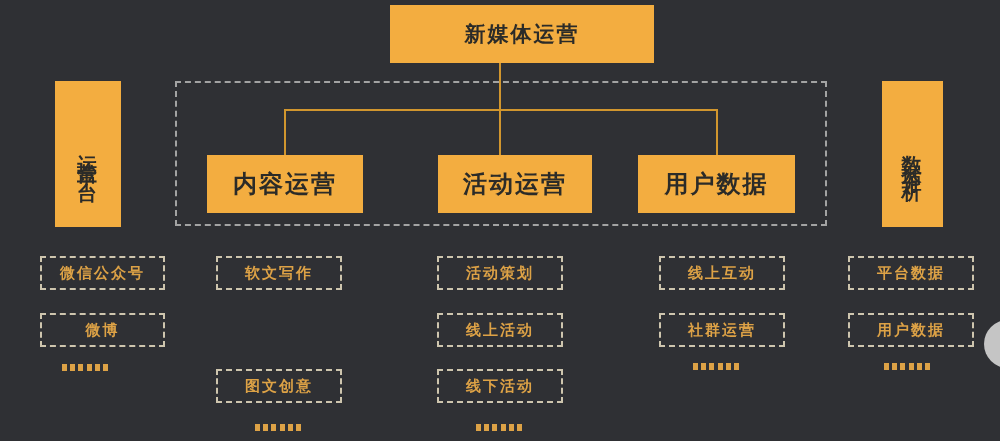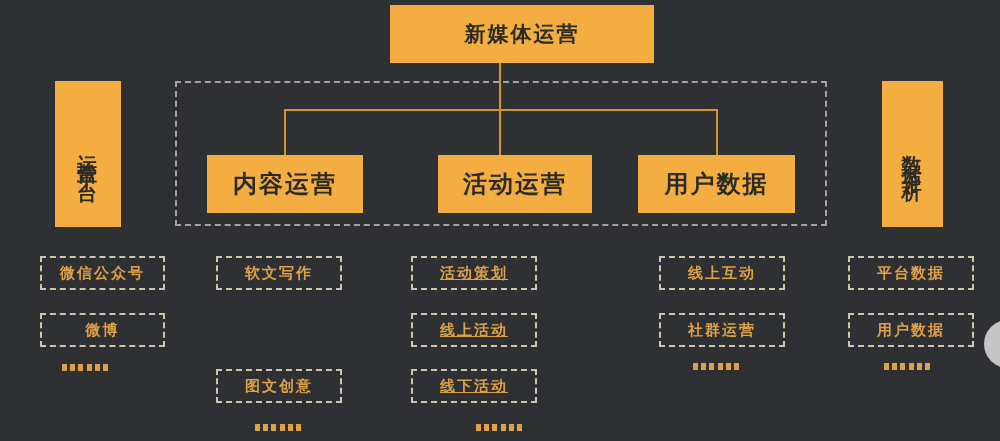--- a/index.html
+++ b/index.html
@@ -68,21 +68,21 @@
     font-size: 15px;
     font-weight: bold;
     letter-spacing: 2px;
     display: flex;
     align-items: center;
     justify-content: center;
     background: transparent;
   }
   .col-1 { left: 40px;  width: 125px; }
   .col-2 { left: 216px; width: 126px; }
-  .col-3 { left: 411px; width: 126px; text-decoration: underline; }
+  .col-3 { left: 437px; width: 126px; }
   .col-4 { left: 659px; width: 126px; }
   .col-5 { left: 848px; width: 126px; }
   .row-1 { top: 256px; }
   .row-2 { top: 313px; }
   .row-3 { top: 369px; }
 
   .dots {
     position: absolute;
     width: 46px; height: 8px;
     display: flex;

